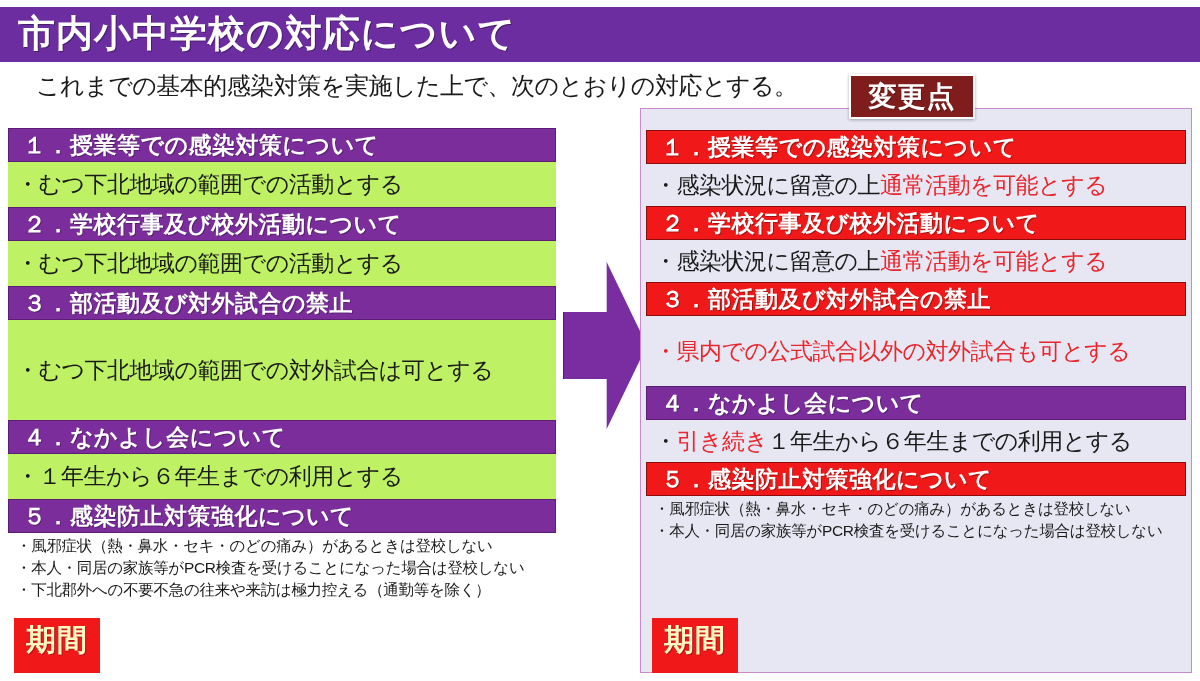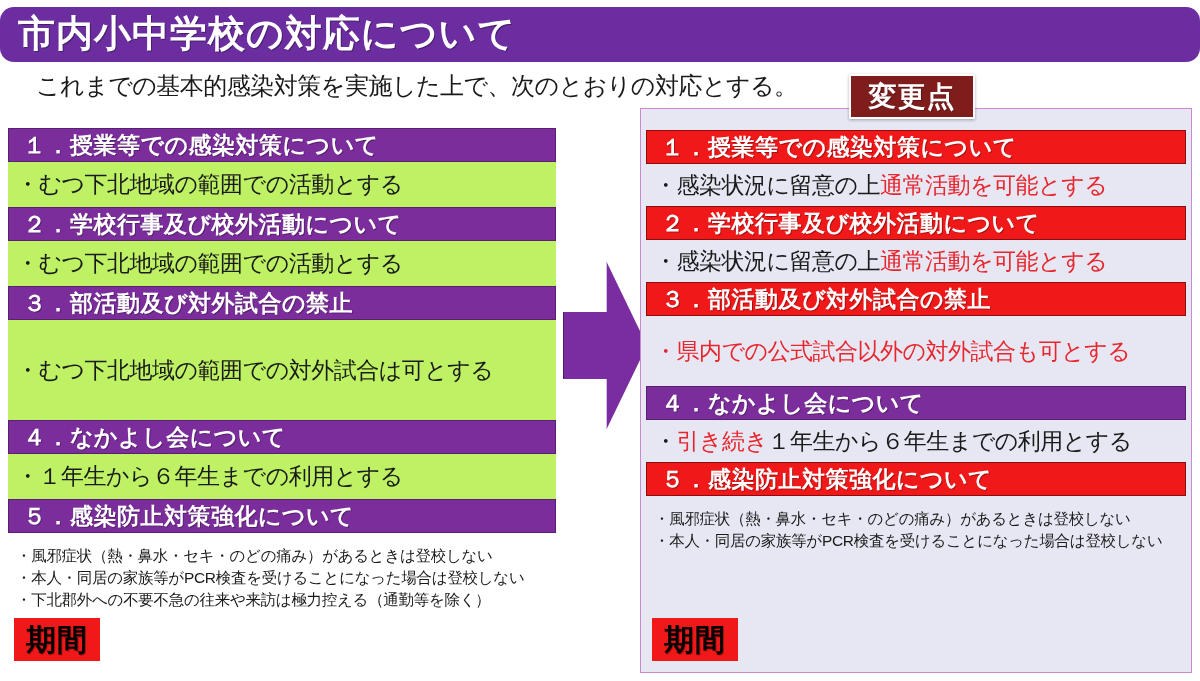--- a/index.html
+++ b/index.html
@@ -17,21 +17,20 @@
 
   
   .title-banner {
     position: absolute;
     left: 0;
     top: 7px;
     width: 1200px;
     height: 55px;
     background: #6C2DA0;
     box-sizing: border-box;
-    border-radius: 14px;
   }
   .title-text {
     position: absolute;
     left: 18px;
     top: 50%;
     transform: translateY(-52%);
     color: #ffffff;
     font-size: 37px;
     font-weight: bold;
     letter-spacing: 1px;
@@ -71,21 +70,21 @@
     color: #1a1a1a;
     display: flex;
     align-items: center;
     padding-left: 8px;
     letter-spacing: -0.5px;
     white-space: nowrap;
   }
   .sec-body.small {
     display: block;
     font-size: 15.5px;
-    padding-top: 12px;
+    padding-top: 2px;
     letter-spacing: -0.3px;
     line-height: 1.42;
   }
   .sec-body.small div { white-space: nowrap; }
 
   .red-text { color: #E8262D; }
 
   
   .left-col {
     position: absolute;
@@ -157,24 +156,24 @@
   .period-row {
     position: absolute;
     display: flex;
     align-items: center;
   }
   .period-left  { left: 14px;  top: 618px; }
   .period-right { left: 652px; top: 618px; }
 
   .period-tag {
     background: #F01818;
-    color: #000000;
+    color: #fef9c3;
     font-size: 30px;
     font-weight: bold;
-    padding: 2px 12px 0 12px;
+    padding: 2px 12px 12px 12px;
     letter-spacing: 1px;
     text-shadow: 1px 1px 0 rgba(0,0,0,0.25);
   }
   .period-date {
     margin-left: 14px;
     font-size: 35px;
     font-weight: bold;
     letter-spacing: -1px;
     white-space: nowrap;
     border-bottom: 3px solid currentColor;

